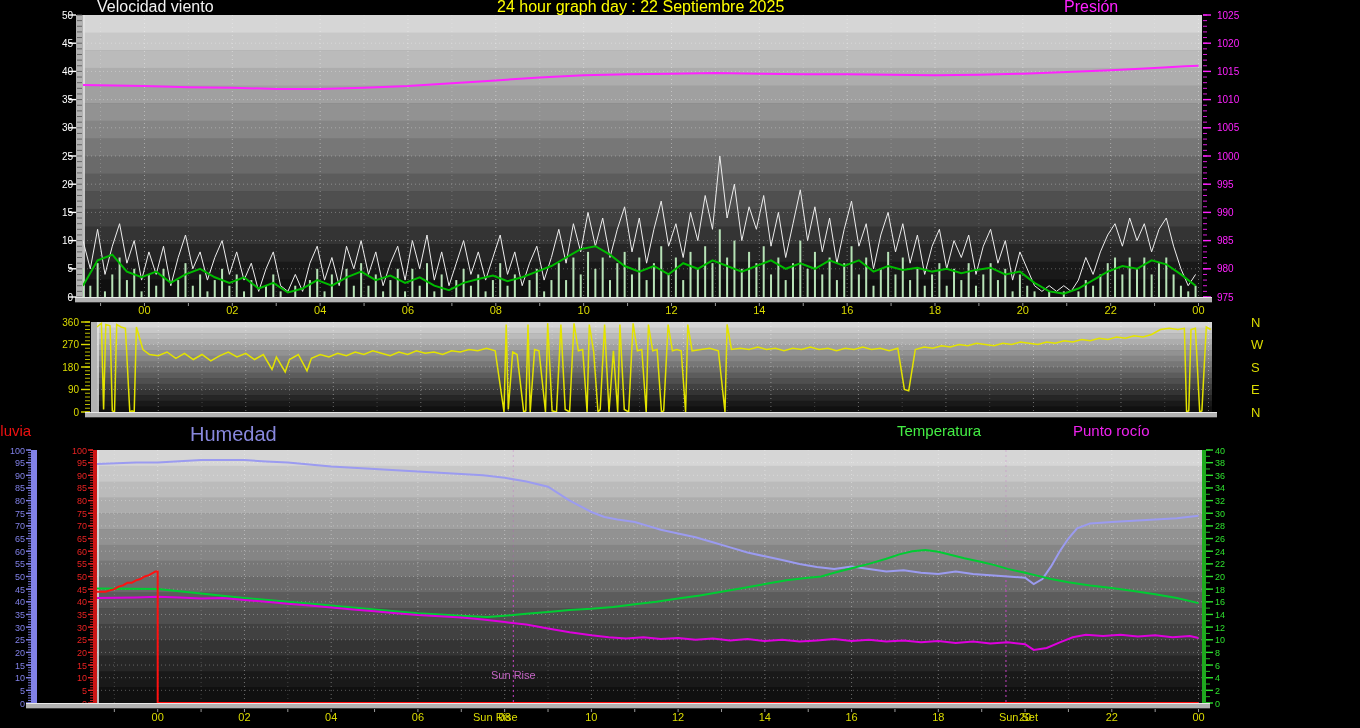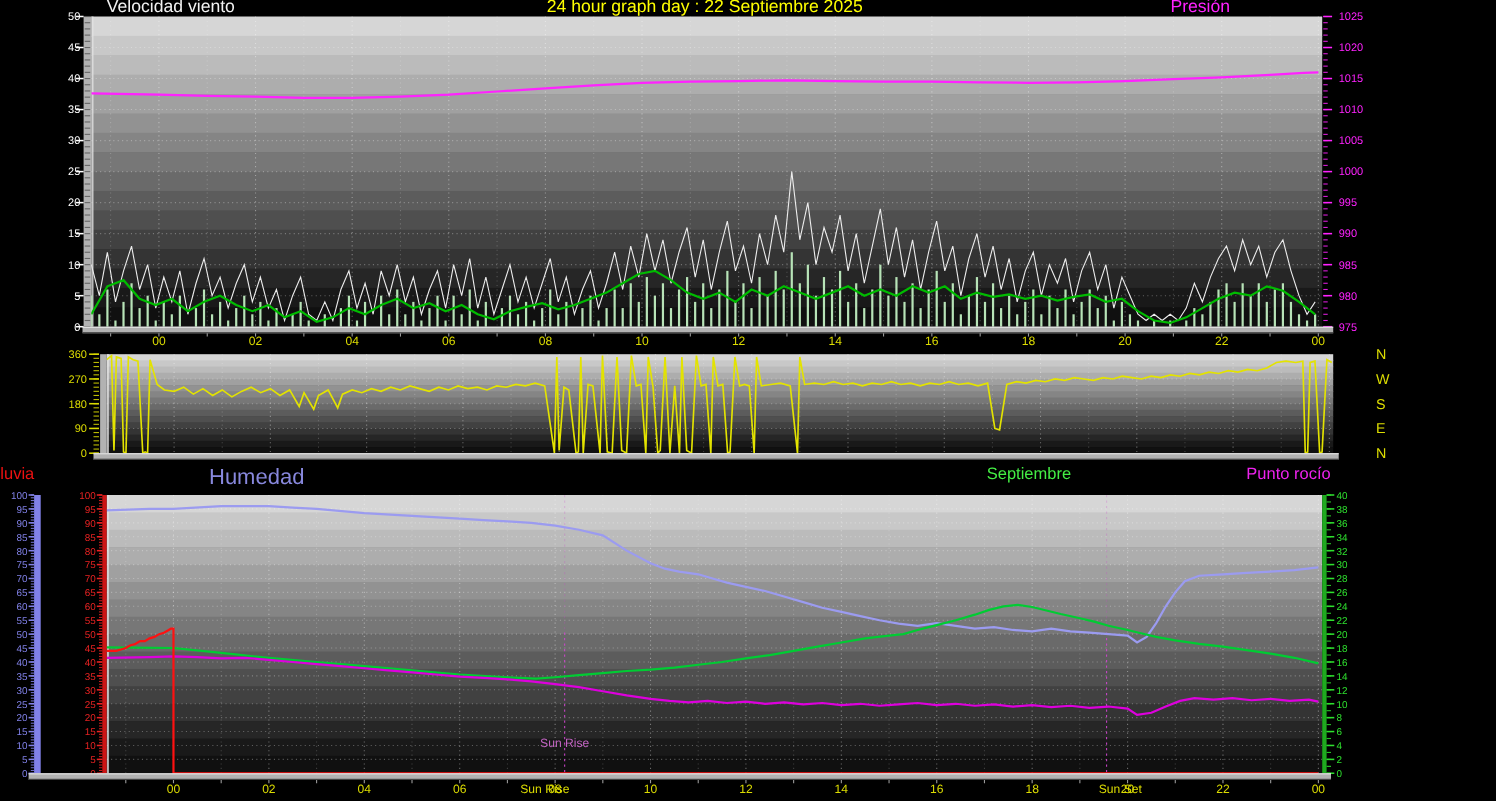--- a/index.html
+++ b/index.html
@@ -5,33 +5,33 @@
   html,body{margin:0;padding:0;background:#000;}
   .screen{position:relative;width:1360px;height:728px;background:#000;overflow:hidden;
           font-family:"Liberation Sans",sans-serif;}
   .lbl{position:absolute;white-space:pre;line-height:1.1;}
   #t-wind {left:97px;  top:-2px; font-size:16px; color:#f2f2f2;}
   #t-main {left:497px; top:-2px; font-size:16px; color:#ffff00;}
   #t-press{left:1064px;top:-2px; font-size:16px; color:#ff22ff;}
   #t-rain {left:-3px;  top:423px;font-size:15px; color:#ee1111;}
   #t-hum  {left:190px; top:423px;font-size:20px; color:#8888dd;}
   #t-temp {left:897px; top:423px;font-size:15px; color:#44ee44;}
-  #t-dew  {left:1133px;top:423px;font-size:15px; color:#ee22ee;}
+  #t-dew  {left:1073px;top:423px;font-size:15px; color:#ee22ee;}
   #gfx{position:absolute;left:0;top:0;}
 </style>
 </head>
 <body>
 
 <div class="screen">
   <div class="lbl" id="t-wind">Velocidad viento</div>
   <div class="lbl" id="t-main">24 hour graph day : 22 Septiembre 2025</div>
   <div class="lbl" id="t-press">Presión</div>
   <div class="lbl" id="t-rain">lluvia</div>
   <div class="lbl" id="t-hum">Humedad</div>
-  <div class="lbl" id="t-temp">Septiembre</div>
+  <div class="lbl" id="t-temp">Temperatura</div>
   <div class="lbl" id="t-dew">Punto rocío</div>
   <svg id="gfx" width="1360" height="728">
       <g>
         <rect x="83" y="15" width="1119" height="18.225" fill="#d6d6d6"></rect>
         <rect x="83" y="32.625" width="1119" height="18.225" fill="#c8c8c8"></rect>
         <rect x="83" y="50.25" width="1119" height="18.225" fill="#bbbbbb"></rect>
         <rect x="83" y="67.875" width="1119" height="18.225" fill="#adadad"></rect>
         <rect x="83" y="85.5" width="1119" height="18.225" fill="#a0a0a0"></rect>
         <rect x="83" y="103.125" width="1119" height="18.225" fill="#929292"></rect>
         <rect x="83" y="120.75" width="1119" height="18.225" fill="#858585"></rect>

